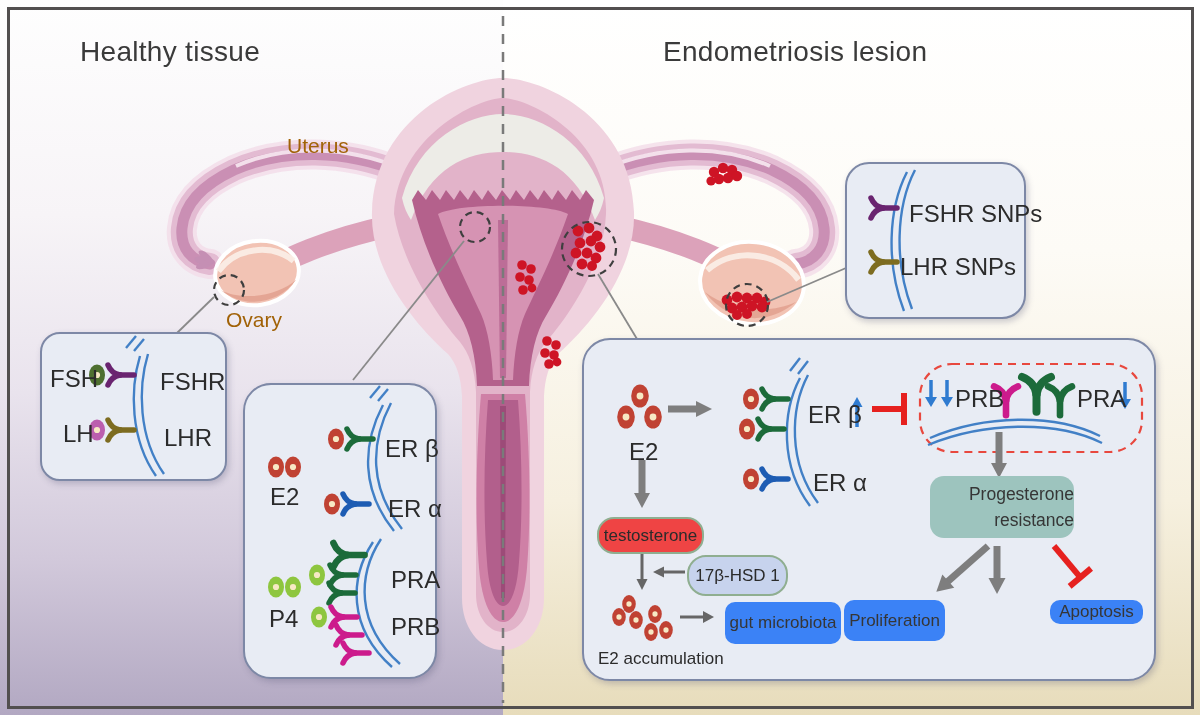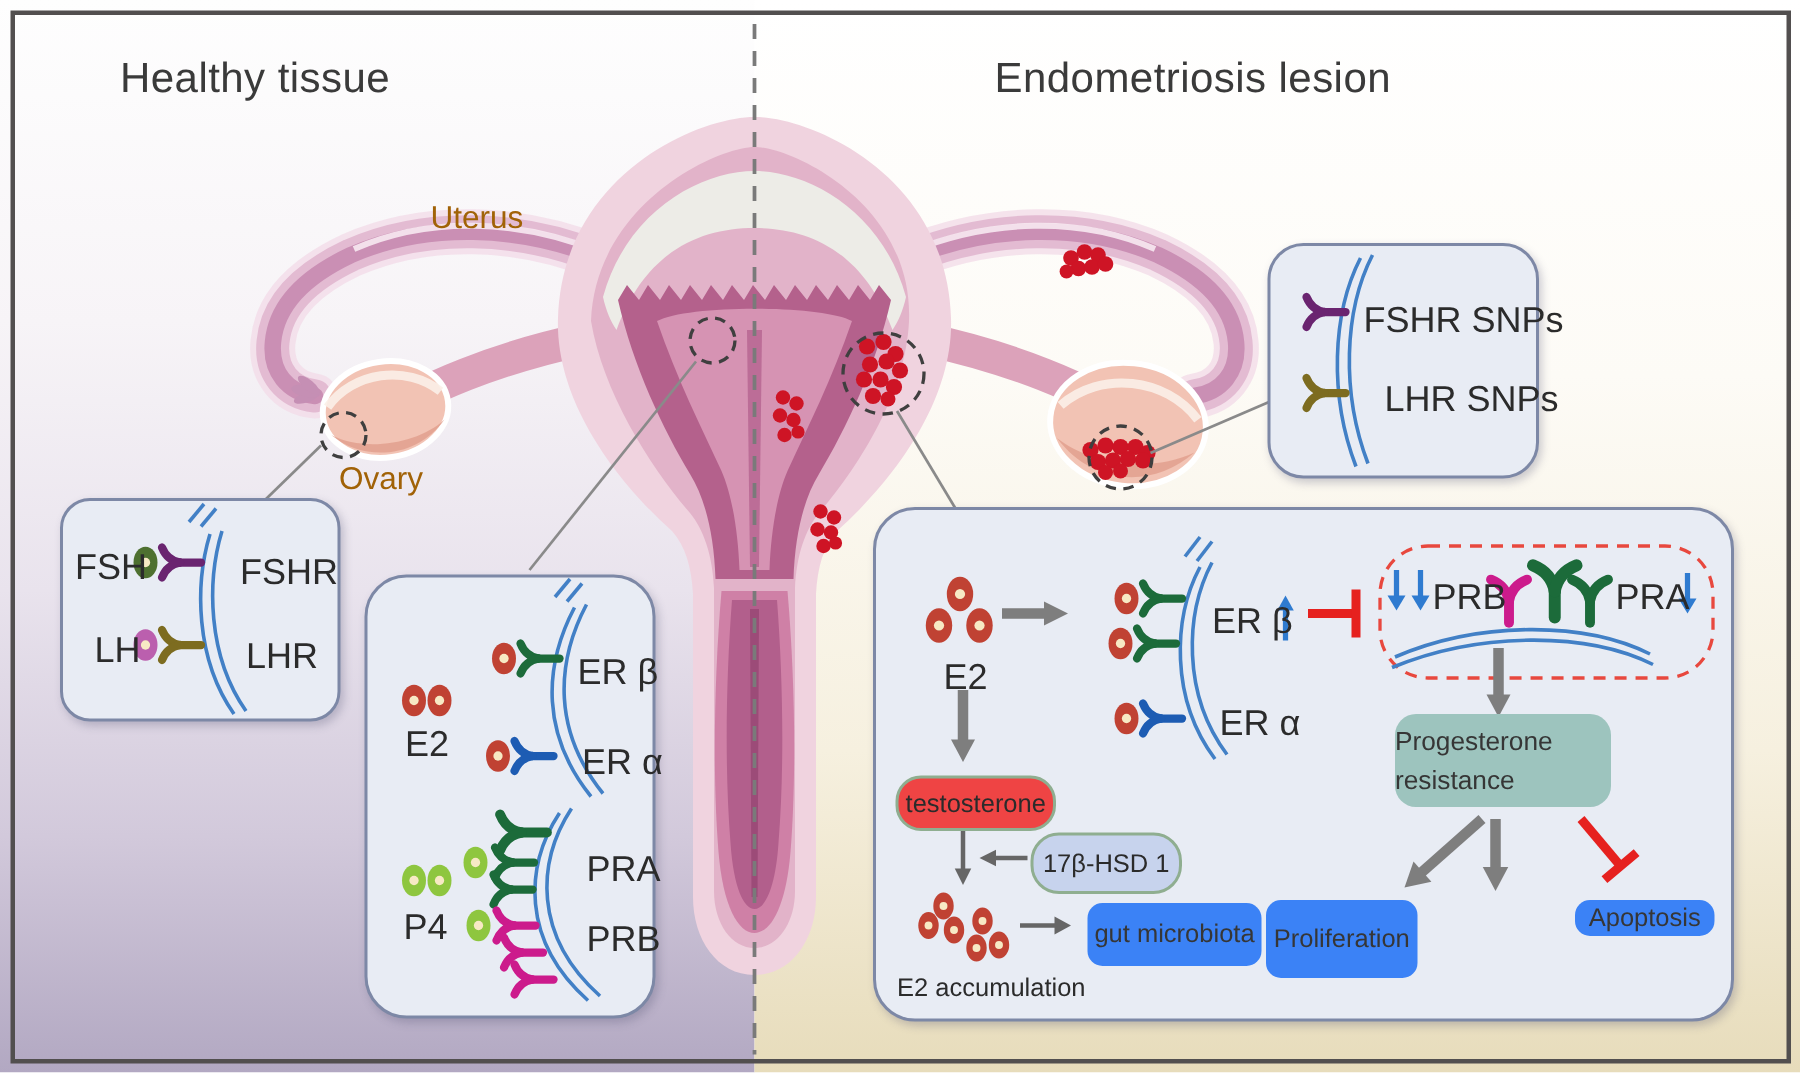--- a/index.html
+++ b/index.html
@@ -11,21 +11,21 @@
   .frame-border{position:absolute;left:7px;top:7px;right:6px;bottom:6px;border:3px solid #524F4F;pointer-events:none;z-index:40}
   svg.art{position:absolute;left:0;top:0;z-index:5}
   .title{position:absolute;font-size:28px;color:#3A3A3A;letter-spacing:.3px;z-index:10;white-space:nowrap}
   .anno{position:absolute;font-size:21px;color:#a16207;z-index:10;white-space:nowrap}
   .pbox{position:absolute;background:#E8ECF4;border:2px solid #7D88A6;box-shadow:2px 3px 6px rgba(80,80,110,.28);z-index:20}
   .pbox>svg{position:absolute;left:0;top:0}
   .lbl{position:absolute;font-size:24px;color:#2B2B2B;white-space:nowrap}
   .sm{font-size:17px}
   .outcome{position:absolute;background:#3b82f6;border-radius:10px;display:flex;align-items:center;justify-content:center;
            font-size:17px;color:#363636;white-space:nowrap}
-  .progres{position:absolute;background:#9DC4BE;border-radius:14px;display:flex;flex-direction:column;align-items:flex-start;
+  .progres{position:absolute;background:#9DC4BE;border-radius:14px;display:flex;flex-direction:column;align-items:flex-end;
            justify-content:center;font-size:17.5px;line-height:1.5;color:#363636}
   .pill{position:absolute;display:flex;align-items:center;justify-content:center;font-size:17px;color:#2B2B2B;
         border:2px solid #8FAE90;white-space:nowrap}
   .pill-testosterone{background:#ef4444;border-radius:17px}
   .pill-enzyme{background:#C7D3ED;border-radius:19px}
 </style>
 </head>
 <body>
 
 <div class="stage">
@@ -231,21 +231,21 @@
   <div class="pbox" style="left:845px;top:162px;width:177px;height:153px;border-radius:24px">
     <svg width="177" height="153" viewBox="0 0 177 153">
       <g fill="none" stroke="#4280C6" stroke-width="2.4">
         <path d="M60,8 C41,45 39,100 57,147"></path>
         <path d="M68,6 C49,43 47,98 65,145"></path>
       </g>
       <use href="#recL" transform="translate(22,34)" style="color:#6A2470"></use>
       <use href="#recL" transform="translate(22,88)" style="color:#7D6C20"></use>
     </svg>
     <span class="lbl" style="left:62px;top:36px">FSHR SNPs</span>
-    <span class="lbl" style="left:76px;top:89px">LHR SNPs</span>
+    <span class="lbl" style="left:53px;top:89px">LHR SNPs</span>
   </div>
 
   <div class="pbox" style="left:582px;top:338px;width:570px;height:339px;border-radius:28px">
     <svg width="570" height="339" viewBox="0 0 570 339">
 
       <g>
         <use href="#lig" transform="translate(56,56) scale(1.1)" style="color:#C04233"></use>
         <use href="#lig" transform="translate(42,77) scale(1.1)" style="color:#C04233"></use>
         <use href="#lig" transform="translate(69,77) scale(1.1)" style="color:#C04233"></use>
       </g>
@@ -349,18 +349,18 @@
     <span class="lbl" style="left:371px;top:45px">PRB</span>
     <span class="lbl" style="left:493px;top:45px">PRA</span>
     <div class="progres" style="left:346px;top:136px;width:144px;height:62px">
       <span>Progesterone</span>
       <span>resistance</span>
     </div>
     <div class="pill pill-testosterone" style="left:13px;top:177px;width:103px;height:33px">testosterone</div>
     <div class="pill pill-enzyme" style="left:103px;top:215px;width:97px;height:37px">17β-HSD 1</div>
     <span class="lbl sm" style="left:14px;top:309px">E2 accumulation</span>
     <div class="outcome" style="left:141px;top:262px;width:116px;height:42px">gut microbiota</div>
-    <div class="outcome" style="left:260px;top:260px;width:101px;height:52px">Proliferation</div>
+    <div class="outcome" style="left:260px;top:260px;width:101px;height:41px">Proliferation</div>
     <div class="outcome" style="left:466px;top:260px;width:93px;height:24px">Apoptosis</div>
   </div>
 
   <div class="frame-border"></div>
 </div>
 
 </body></html>

